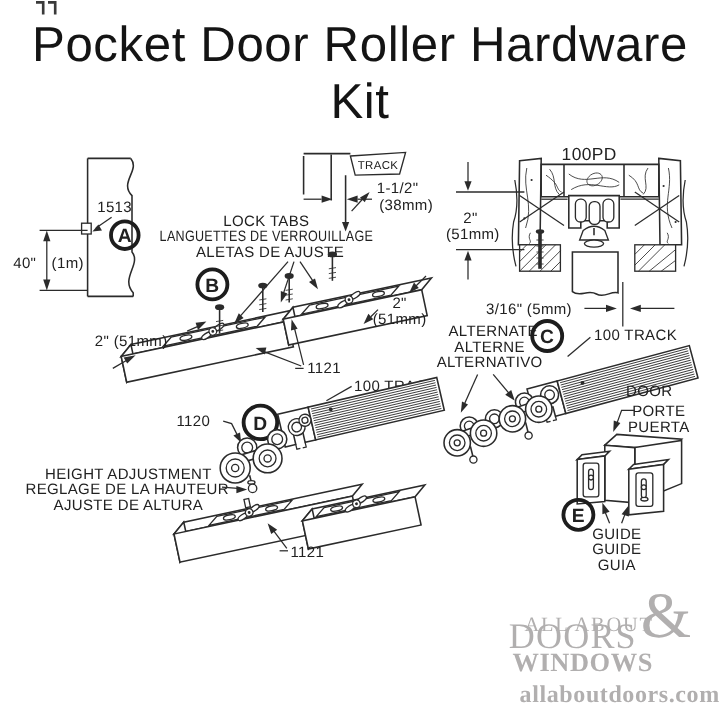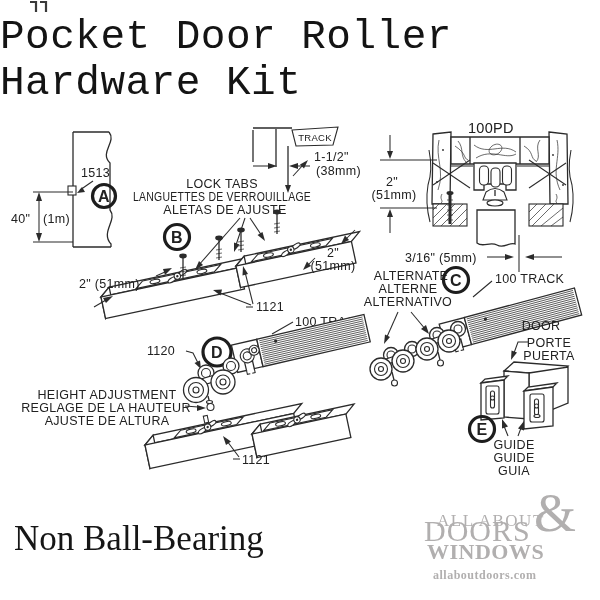--- a/index.html
+++ b/index.html
@@ -1,27 +1,27 @@
 <!DOCTYPE html>
 <html><head>
 <meta charset="utf-8">
 <style>
   html,body{margin:0;padding:0;background:#fff;}
   .stage{position:relative;width:600px;height:600px;background:#ffffff;overflow:hidden;
          font-family:"Liberation Sans",sans-serif;}
-  .title{position:absolute;top:14px;left:0;width:100%;
-         font-family:Liberation Mono, monospace;font-size:41px;color:#141414;letter-spacing:0.5px;}
+  .title{position:absolute;top:14px;left:0;width:100%;text-align:center;
+         font-family:Liberation Sans, sans-serif;font-size:41px;color:#141414;letter-spacing:0.5px;}
   .foot{position:absolute;left:14px;font-family:"Liberation Serif",serif;font-size:35px;color:#161616;}
   .f1{top:519px;} .f2{top:555px;}
   .wm div{position:absolute;font-family:"Liberation Serif",serif;color:#b1afaf;line-height:1;}
   .wm-top{left:437px;top:512px;font-size:17px;letter-spacing:1.5px;}
   .wm-amp{left:534px;top:486px;font-size:54px;}
   .wm-doors{left:424px;top:516px;font-size:30px;font-weight:normal;letter-spacing:1px;}
   .wm-win{left:427px;top:541px;font-size:22px;font-weight:bold;letter-spacing:0.5px;}
-  .wm-site{left:433px;top:569px;font-size:12px;font-weight:bold;letter-spacing:0.5px;}
+  .wm-site{left:433px;top:569px;font-size:20px;font-weight:bold;letter-spacing:0.5px;}
   svg{position:absolute;left:0;top:0;}
   .ln{stroke:#2b2b2b;stroke-width:1.3;fill:none;}
   .thin{stroke:#2b2b2b;stroke-width:1.05;fill:none;}
   .hl{stroke:#2b2b2b;stroke-width:0.7;fill:none;}
   .fw{fill:#ffffff;stroke:#2b2b2b;stroke-width:1.3;}
   .fw2{fill:#ffffff;stroke:#2b2b2b;stroke-width:1.1;}
   .fk{fill:#2b2b2b;stroke:none;}
   .cir{fill:none;stroke:#1d1d1d;stroke-width:3.2;}
   .t{font-family:"Liberation Sans",sans-serif;font-size:12.5px;fill:#212121;letter-spacing:0.3px;}
   .tc{text-anchor:middle;}
@@ -400,21 +400,20 @@
       <text class="t tc" x="514" y="449">GUIDE</text>
       <text class="t tc" x="514" y="462">GUIDE</text>
       <text class="t tc" x="514" y="475">GUIA</text>
       <line class="thin" x1="508" y1="436" x2="504" y2="426"></line>
         <polygon class="fk" points="502,419 508,426.5 502,428.5"></polygon>
       <line class="thin" x1="518" y1="436" x2="521" y2="428"></line>
         <polygon class="fk" points="524,421 524,430.5 518,428.5"></polygon>
     </g>
   </svg>
 
-  <div class="foot f1">Non Ball-Bearing</div>
 
   <div class="wm">
     <div class="wm-top">ALL ABOUT</div>
     <div class="wm-amp">&amp;</div>
     <div class="wm-doors">DOORS</div>
     <div class="wm-win">WINDOWS</div>
     <div class="wm-site">allaboutdoors.com</div>
   </div>
 
 </div>

